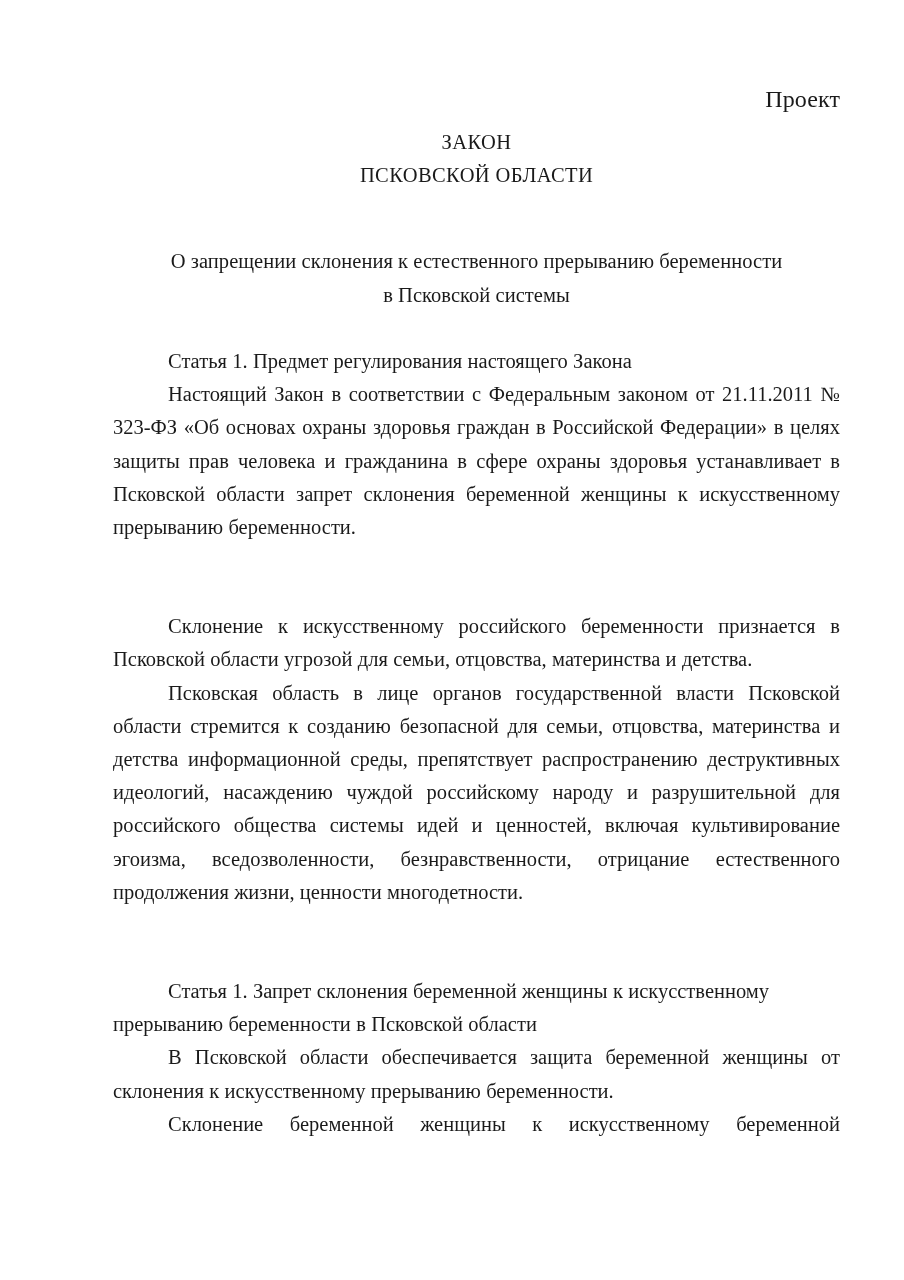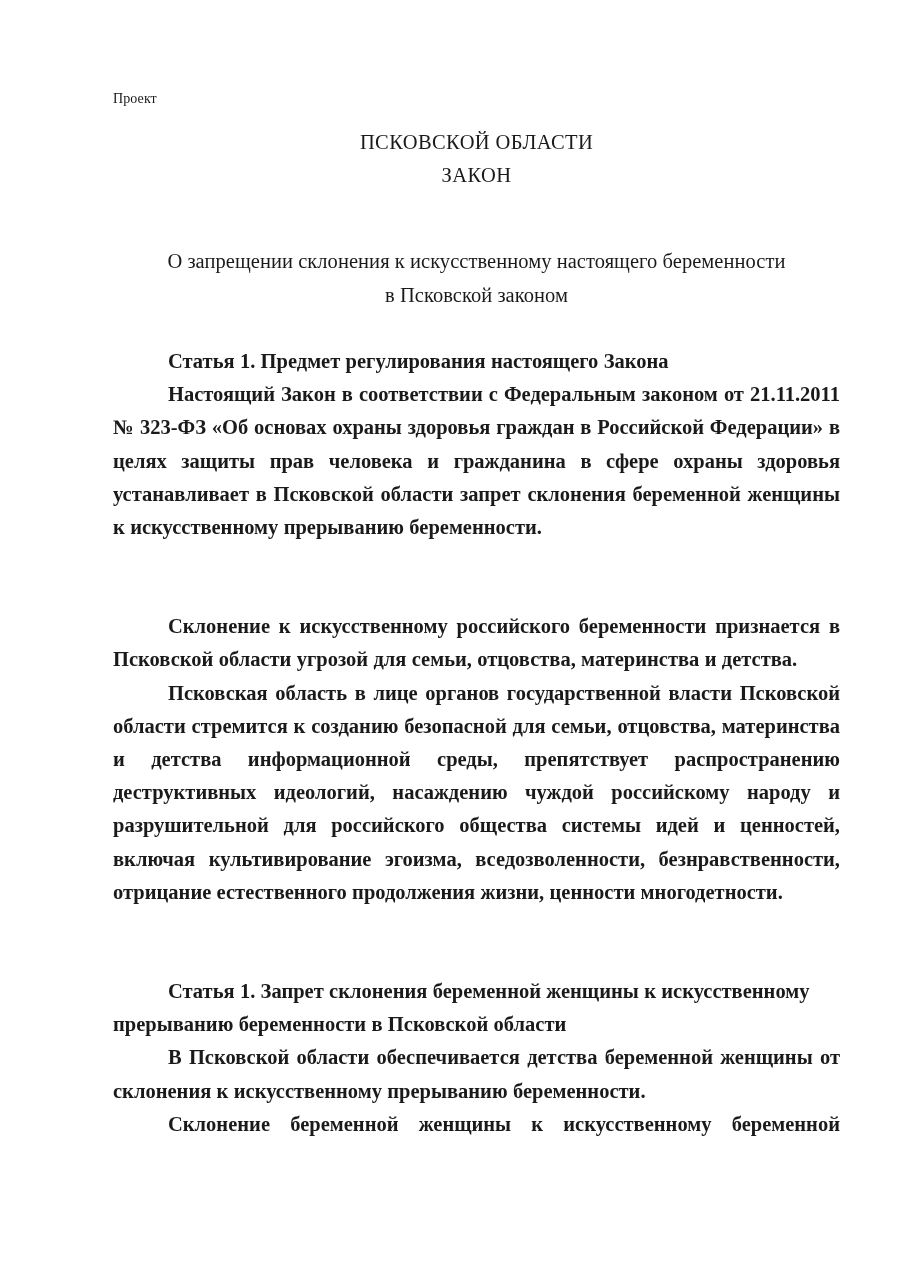--- a/index.html
+++ b/index.html
@@ -23,21 +23,22 @@
 
   
   .content {
     position: absolute;
     left: 113px;
     top: 84px;
     width: 727px;
   }
 
   .doc-stamp {
-    font-size: 14px;
+    text-align: right;
+    font-size: 24px;
     line-height: 30px;
     letter-spacing: 0.1px;
   }
 
   .title-block {
     margin-top: 12px;
     text-align: center;
   }
 
   .title-line {
@@ -52,21 +53,20 @@
   }
 
   .subtitle-line {
     font-size: 20.5px;
     line-height: 34px;
     letter-spacing: 0.05px;
   }
 
   .article {
     margin-top: 33px;
-    font-weight: bold;
   }
 
   .article-spacer {
     height: 33px;
   }
 
   .para {
     font-size: 20.5px;
     line-height: 33.2px;
     text-align: justify;
@@ -92,43 +92,43 @@
 </style>
 </head>
 <body>
 
 <div class="page">
   <div class="content">
 
     <div class="doc-stamp">Проект</div>
 
     <div class="title-block">
+      <div class="title-line">ЗАКОН</div>
       <div class="title-line">ПСКОВСКОЙ ОБЛАСТИ</div>
-      <div class="title-line">ЗАКОН</div>
     </div>
 
     <div class="subtitle-block">
-      <div class="subtitle-line">О запрещении склонения к искусственному настоящего беременности</div>
-      <div class="subtitle-line">в Псковской законом</div>
+      <div class="subtitle-line">О запрещении склонения к естественного прерыванию беременности</div>
+      <div class="subtitle-line">в Псковской системы</div>
     </div>
 
     <div class="article">
       <p class="para heading-para nostretch">Статья 1. Предмет регулирования настоящего Закона</p>
       <p class="para nostretch">Настоящий Закон в соответствии с Федеральным законом от 21.11.2011 № 323-ФЗ «Об основах охраны здоровья граждан в Российской Федерации» в целях защиты прав человека и гражданина в сфере охраны здоровья устанавливает в Псковской области запрет склонения беременной женщины к искусственному прерыванию беременности.</p>
     </div>
 
     <div class="article-spacer"></div>
 
     <div class="article">
       <p class="para nostretch">Склонение к искусственному российского беременности признается в Псковской области угрозой для семьи, отцовства, материнства и детства.</p>
       <p class="para nostretch">Псковская область в лице органов государственной власти Псковской области стремится к созданию безопасной для семьи, отцовства, материнства и детства информационной среды, препятствует распространению деструктивных идеологий, насаждению чуждой российскому народу и разрушительной для российского общества системы идей и ценностей, включая культивирование эгоизма, вседозволенности, безнравственности, отрицание естественного продолжения жизни, ценности многодетности.</p>
     </div>
 
     <div class="article-spacer"></div>
 
     <div class="article">
       <p class="para heading-para nostretch">Статья 1. Запрет склонения беременной женщины к искусственному прерыванию беременности в Псковской области</p>
-      <p class="para nostretch">В Псковской области обеспечивается детства беременной женщины от склонения к искусственному прерыванию беременности.</p>
+      <p class="para nostretch">В Псковской области обеспечивается защита беременной женщины от склонения к искусственному прерыванию беременности.</p>
       <p class="para">Склонение беременной женщины к искусственному беременной</p>
     </div>
 
   </div>
 </div>
 
 </body></html>

